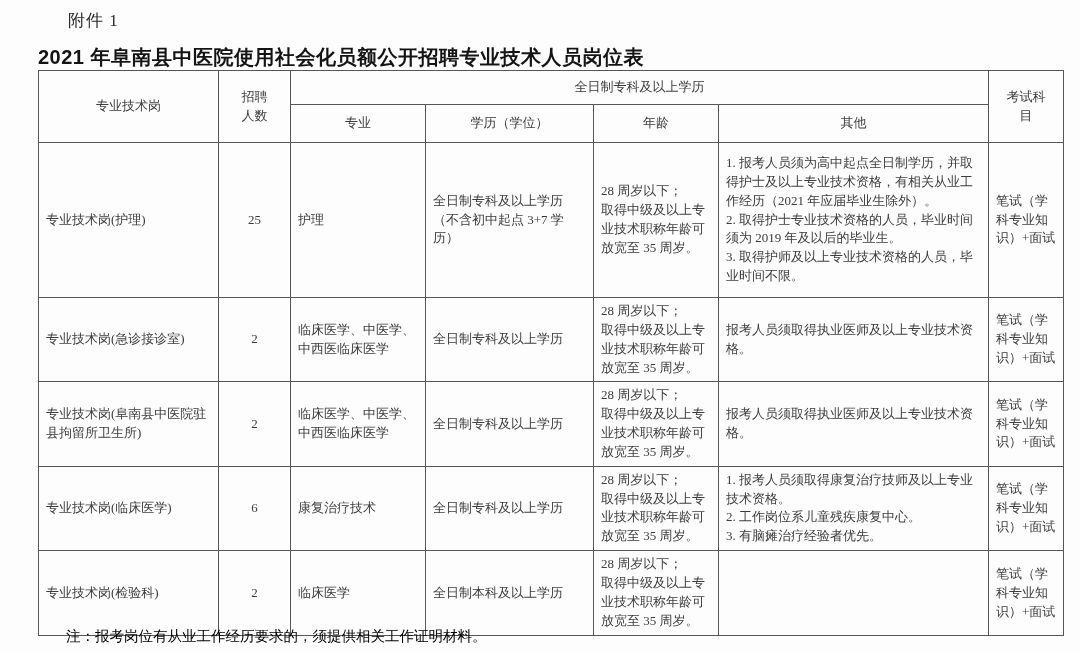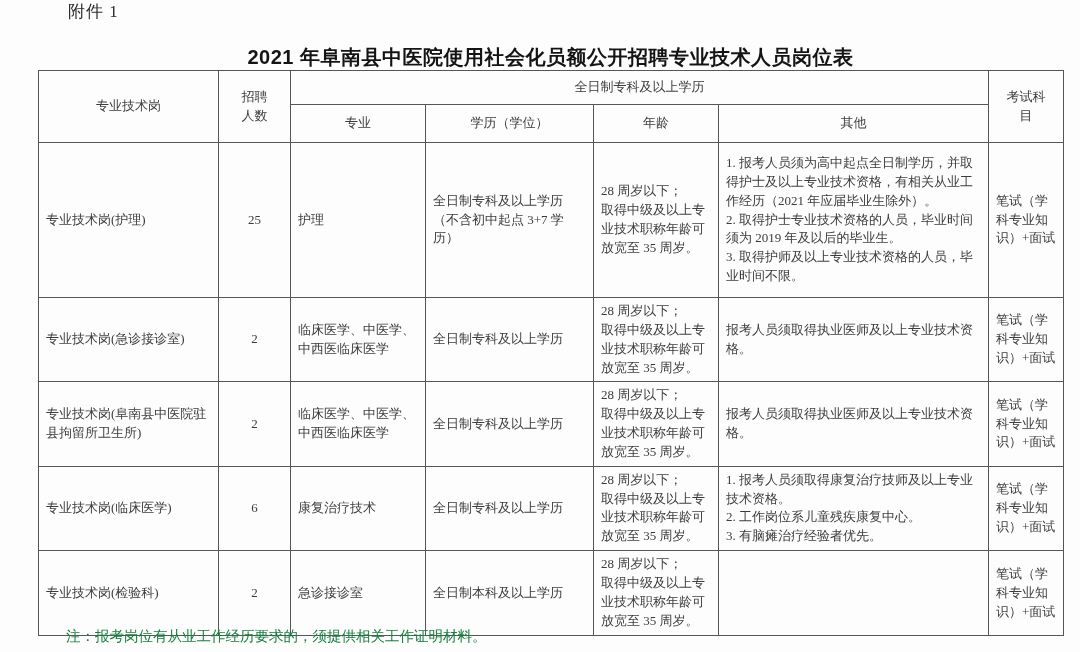--- a/index.html
+++ b/index.html
@@ -11,32 +11,32 @@
   .page {
     position: relative;
     width: 1080px;
     height: 652px;
     background: #fdfdfd;
     overflow: hidden;
     box-sizing: border-box;
   }
   .attachment {
     position: absolute;
-    top: 0;
+    top: 9px;
     left: 68px;
     font-size: 17px;
     color: #2b2b2b;
     letter-spacing: 1px;
   }
   .title {
     position: absolute;
     top: 44px;
     left: 38px;
     width: 1025px;
-    text-align: center;
+    text-align: left;
     font-family: "Liberation Sans", "DejaVu Sans", sans-serif;
     font-weight: 700;
     font-size: 20px;
     letter-spacing: 0.5px;
     color: #141414;
   }
   table.jobs {
     position: absolute;
     top: 70px;
     left: 38px;
@@ -62,21 +62,21 @@
   tr.hr1 { height: 34px; }
   tr.hr2 { height: 38px; }
   tr.r0 { height: 155px; }
   tr.r1, tr.r2, tr.r3 { height: 80px; }
   tr.r4 { height: 85px; }
   .note {
     position: absolute;
     top: 627px;
     left: 66px;
     font-size: 14.5px;
-    color: #15803d;
+    color: #000000;
   }
 </style>
 </head>
 <body>
 
 <div class="page">
 
   <div class="attachment">附件 1</div>
 
   <div class="title">2021 年阜南县中医院使用社会化员额公开招聘专业技术人员岗位表</div>
@@ -148,21 +148,21 @@
         <td class="l">28 周岁以下；
 取得中级及以上专业技术职称年龄可放宽至 35 周岁。</td>
         <td class="l">1. 报考人员须取得康复治疗技师及以上专业技术资格。
 2. 工作岗位系儿童残疾康复中心。
 3. 有脑瘫治疗经验者优先。</td>
         <td class="l">笔试（学科专业知识）+面试</td>
       </tr>
       <tr class="r4">
         <td class="l">专业技术岗(检验科)</td>
         <td class="c">2</td>
-        <td class="l">急诊接诊室</td>
+        <td class="l">临床医学</td>
         <td class="l">全日制本科及以上学历</td>
         <td class="l">28 周岁以下；
 取得中级及以上专业技术职称年龄可放宽至 35 周岁。</td>
         <td class="l"></td>
         <td class="l">笔试（学科专业知识）+面试</td>
       </tr>
     </tbody>
   </table>
 
   <div class="note">注：报考岗位有从业工作经历要求的，须提供相关工作证明材料。</div>

